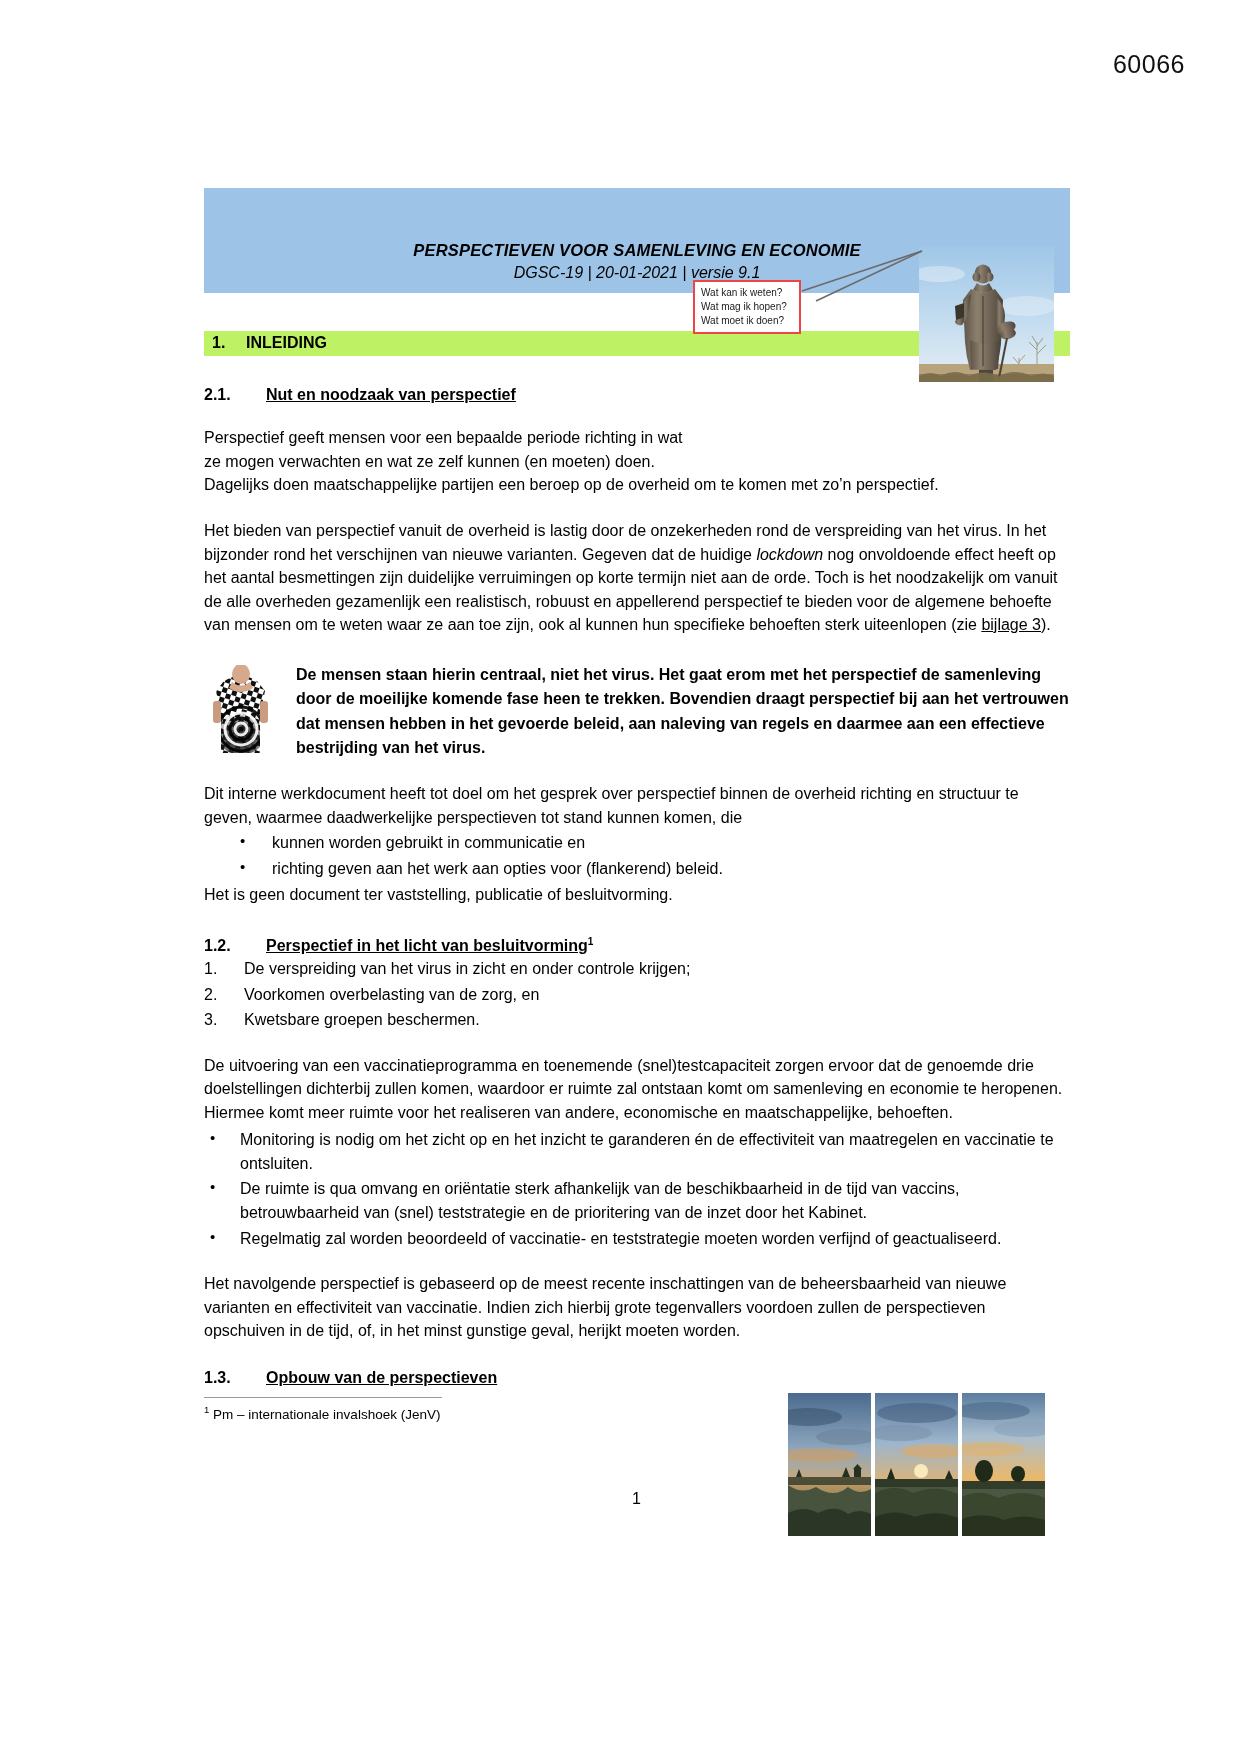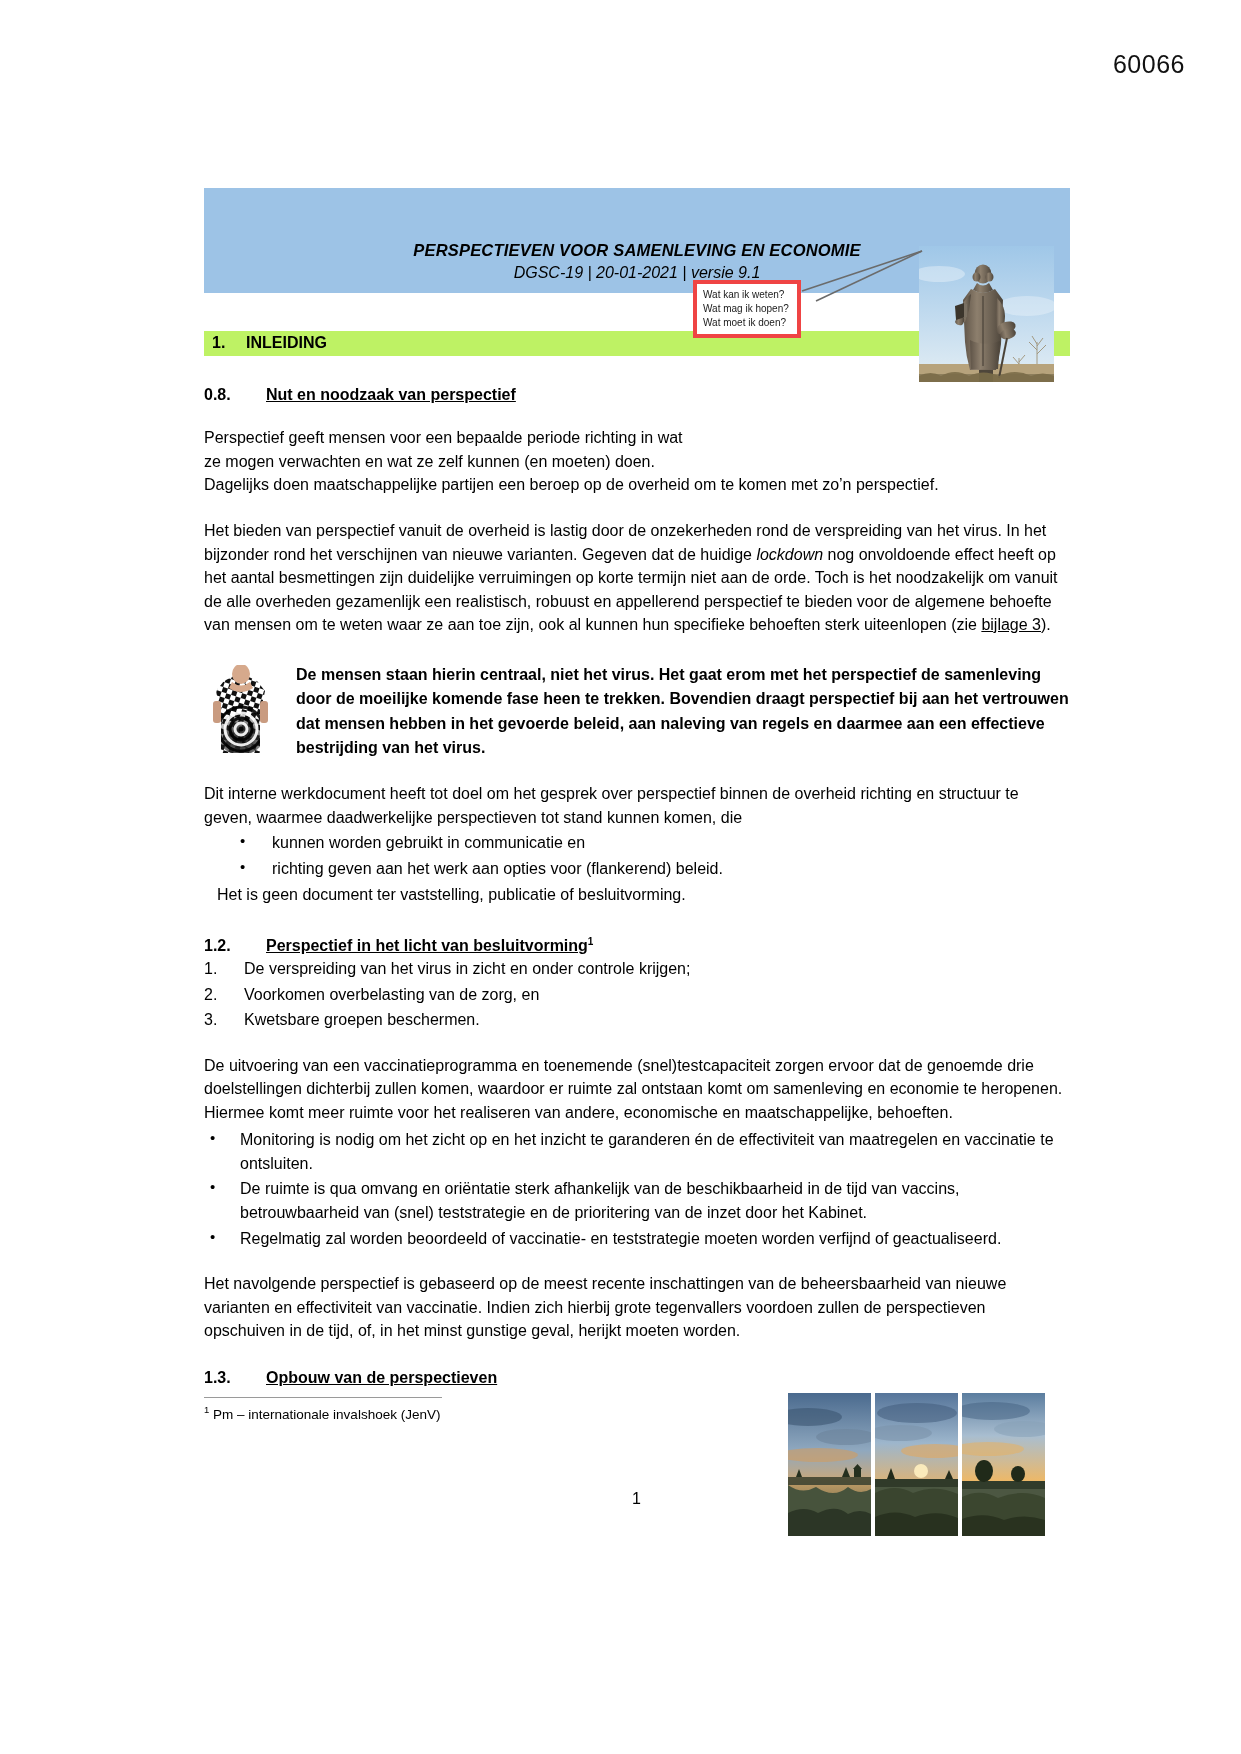--- a/index.html
+++ b/index.html
@@ -91,21 +91,21 @@
   }
   .h2 .txt { text-decoration: underline; }
   .h2 sup { font-size: 10px; vertical-align: super; }
 
   
   p.body {
     font-size: 16px;
     line-height: 1.47;
     margin: 22px 0 0 0;
   }
-  p.tight { margin-top: 0; margin-left: 13px; }
+  p.tight { margin-top: 0; }
   .u { text-decoration: underline; }
   .it { font-style: italic; }
 
   
   .callout {
     margin-top: 26px;
     position: relative;
     min-height: 92px;
   }
   .callout .callout-img {
@@ -202,21 +202,21 @@
     height: 136px;
     overflow: hidden;
   }
   .statue-svg { display: block; width: 135px; height: 136px; }
 
   .bubble {
     position: absolute;
     left: 677px;
     top: 280px;
     width: 108px;
-    border: 4px solid #ef4444;
+    border: 2px solid #ef4444;
     background: #ffffff;
     padding: 4px 5px 5px 6px;
     box-sizing: border-box;
     font-size: 10px;
     line-height: 1.38;
     color: #1a1a1a;
   }
   .bubble-line { white-space: nowrap; }
   .bubble-pointer {
     position: absolute;
@@ -256,21 +256,21 @@
     <div class="banner">
       <div class="banner-title">PERSPECTIEVEN VOOR SAMENLEVING EN ECONOMIE</div>
       <div class="banner-sub">DGSC-19 | 20-01-2021 | versie 9.1</div>
     </div>
 
     <div class="h1-bar">
       <span class="num">1.</span><span>INLEIDING</span>
     </div>
 
     <div class="h2">
-      <span class="num">0.8.</span><span class="txt">Nut en noodzaak van perspectief</span>
+      <span class="num">2.1.</span><span class="txt">Nut en noodzaak van perspectief</span>
     </div>
 
     <p class="body">
       <span>Perspectief geeft mensen voor een bepaalde periode richting in wat</span><br>
       <span>ze mogen verwachten en wat ze zelf kunnen (en moeten) doen.</span><br>
       <span>Dagelijks doen maatschappelijke partijen een beroep op de overheid om te komen met zo’n perspectief.</span>
     </p>
 
     <p class="body"><span>Het bieden van perspectief vanuit de overheid is lastig door de onzekerheden rond de verspreiding van het virus. In het bijzonder rond het verschijnen van nieuwe varianten. Gegeven dat de huidige </span><em class="it">lockdown</em><span> nog onvoldoende effect heeft op het aantal besmettingen zijn duidelijke verruimingen op korte termijn niet aan de orde. Toch is het noodzakelijk om vanuit de alle overheden gezamenlijk een realistisch, robuust en appellerend perspectief te bieden voor de algemene behoefte van mensen om te weten waar ze aan toe zijn, ook al kunnen hun specifieke behoeften sterk uiteenlopen (zie </span><a class="u" href="#" style="color:#000;">bijlage 3</a><span>).</span></p>
 

